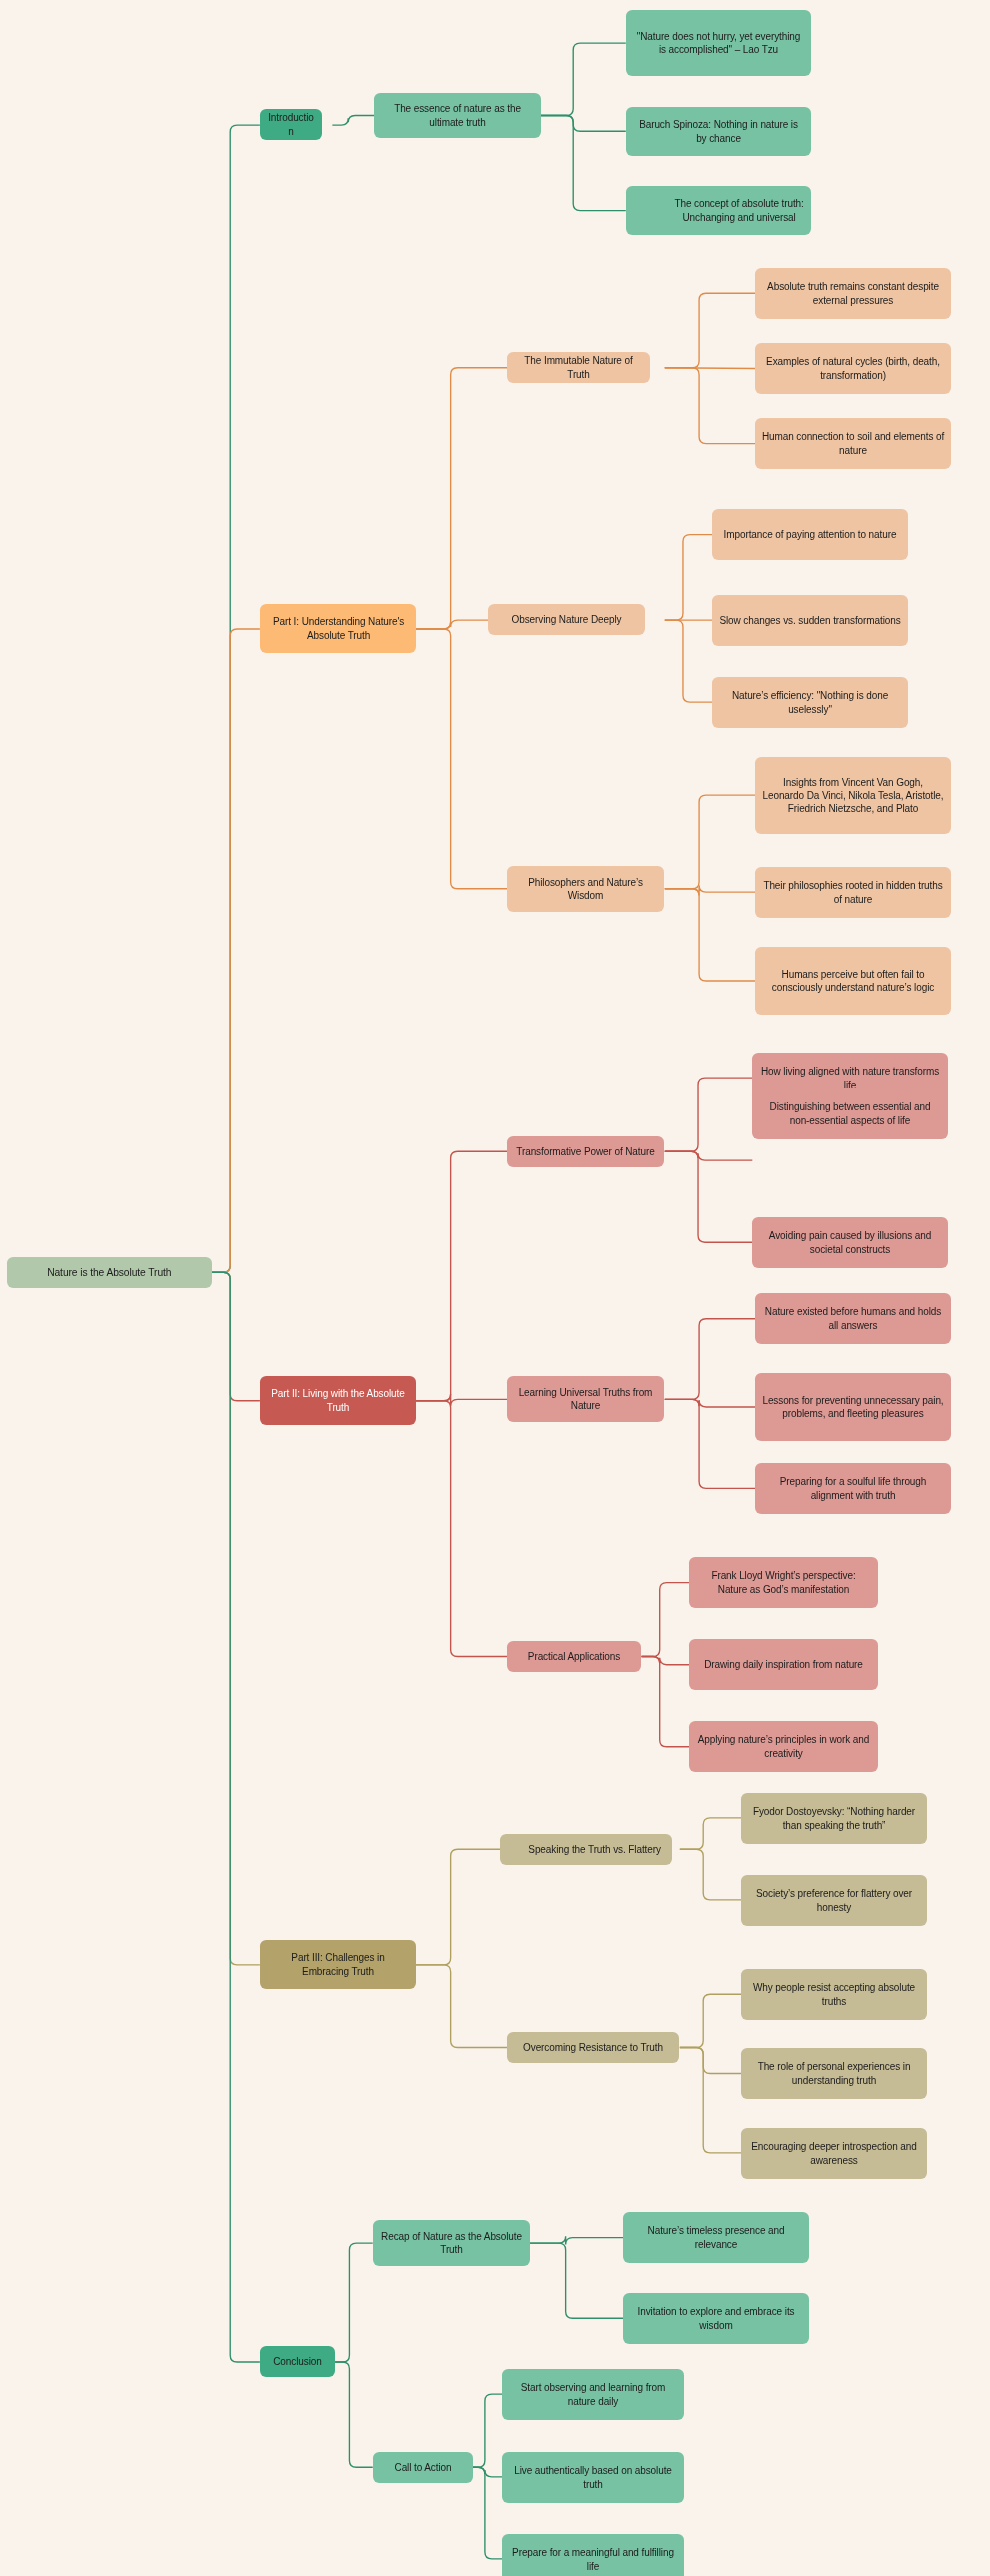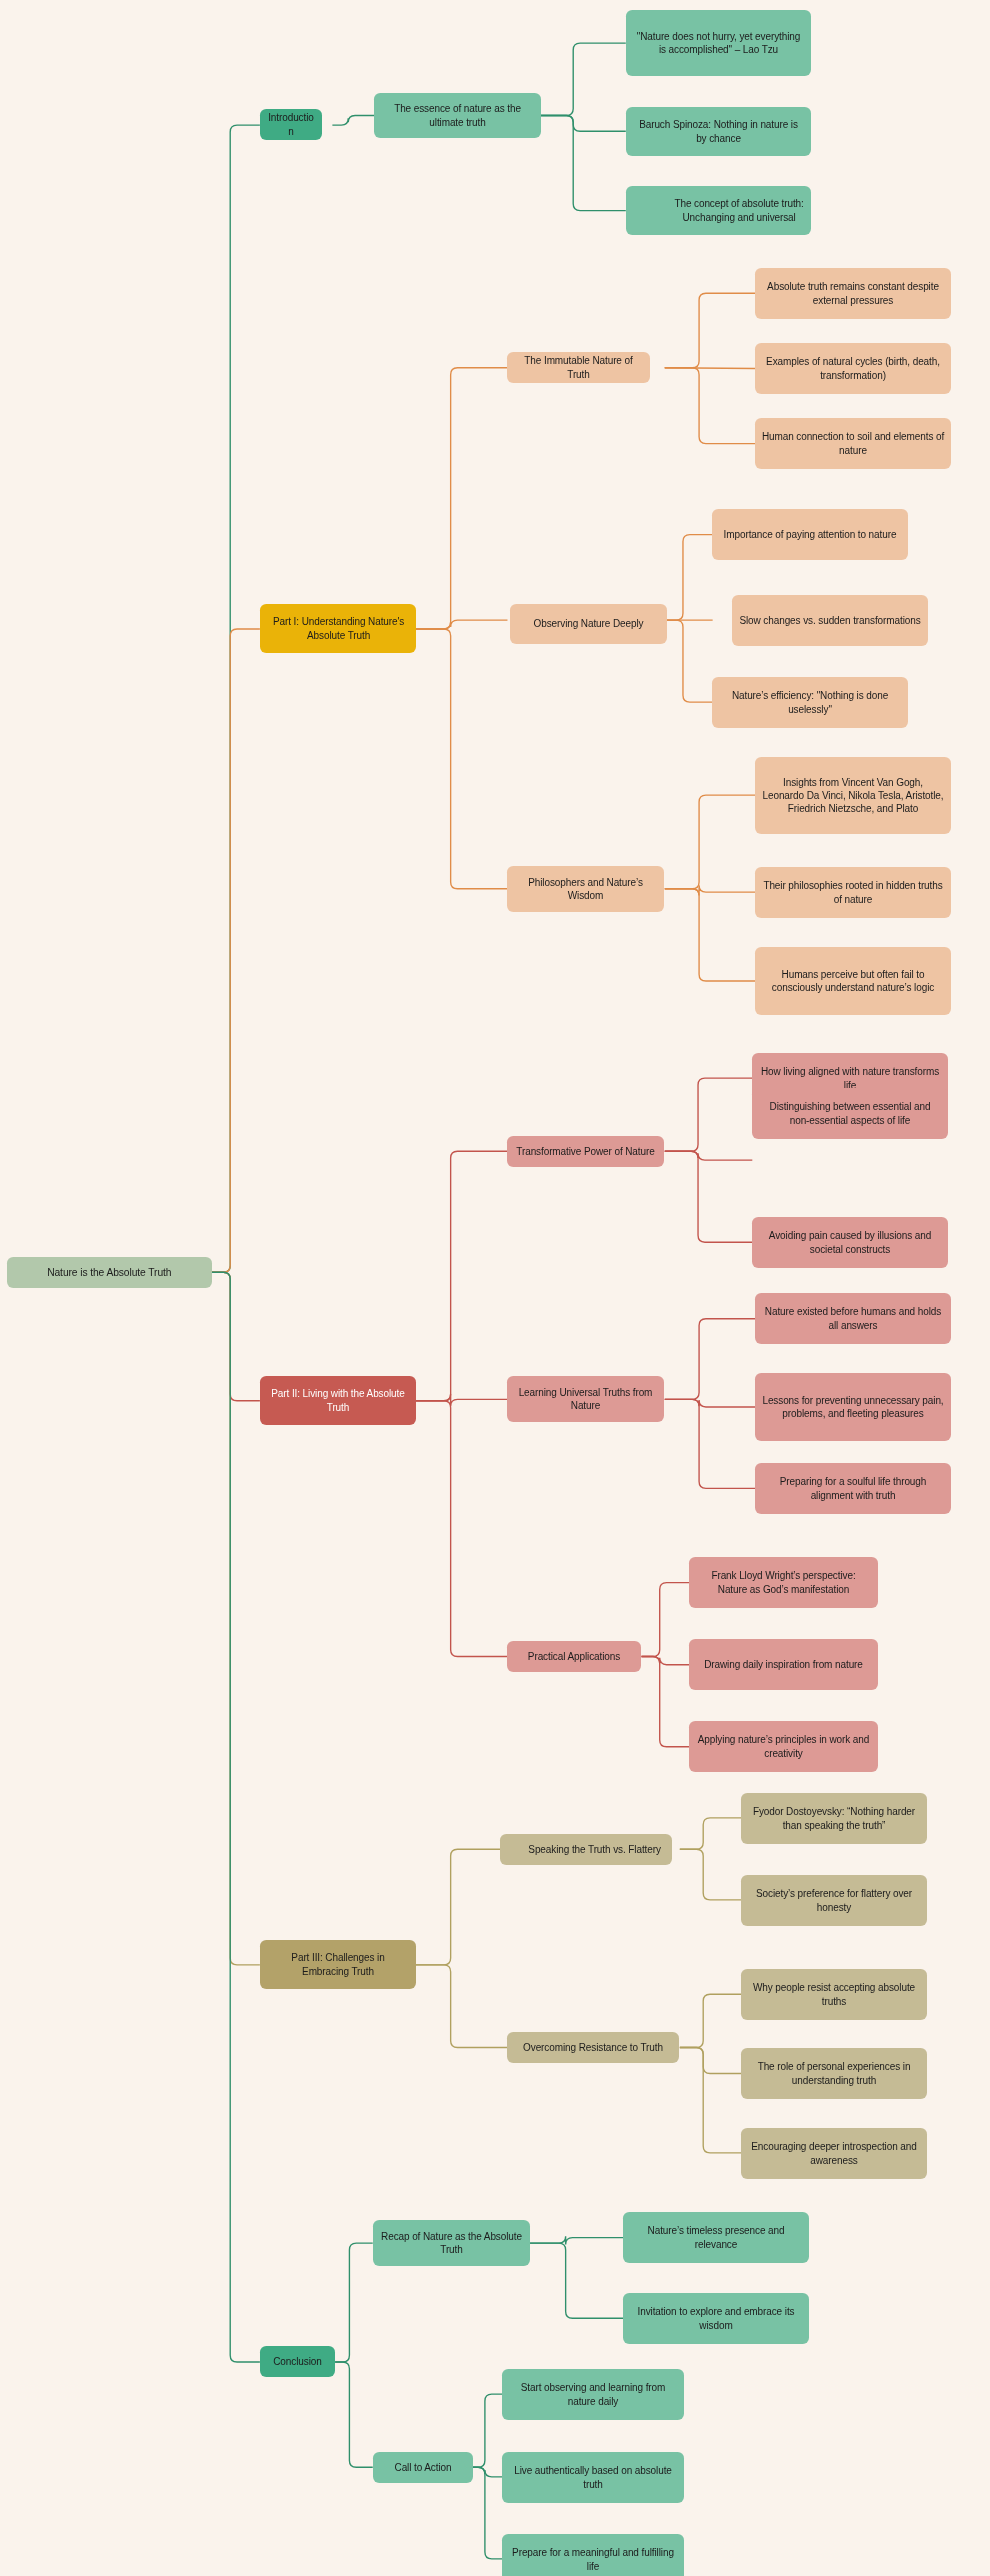--- a/index.html
+++ b/index.html
@@ -35,21 +35,21 @@
     font-size:10px;
     letter-spacing:-0.1px;
     word-wrap:break-word;
   }
   .node span{display:block;width:100%;}
   
   .lvl-root{ background:#b2c8ab; font-size:10.3px; }
   
   .c-green-b{ background:#3fab84; }
   .c-green-l{ background:#78c2a4; }
-  .c-orange-b{ background:#eab308;padding-left:8px; }
+  .c-orange-b{ background:#fdba74;padding-left:8px; }
   .c-orange-l{ background:#eec4a3; }
   .c-red-b{ background:#c65a52; color:#ffffff; }
   .c-red-l{ background:#dd9a95; }
   .c-olive-b{ background:#b3a269; }
   .c-olive-l{ background:#c5bb95; }
 </style>
 </head>
 <body>
 
 <div id="canvas">
@@ -129,27 +129,27 @@
       </div>
       <div class="node c-orange-l" style="left: 755px; top: 268px; width: 196px; height: 51px;">
         <span>Absolute truth remains constant despite external pressures</span>
       </div>
       <div class="node c-orange-l" style="left: 755px; top: 343px; width: 196px; height: 51px;">
         <span>Examples of natural cycles (birth, death, transformation)</span>
       </div>
       <div class="node c-orange-l" style="left: 755px; top: 418px; width: 196px; height: 51px;">
         <span>Human connection to soil and elements of nature</span>
       </div>
-      <div class="node c-orange-l" style="left: 510px; top: 604px; width: 157px; height: 40px; align-items: center;">
+      <div class="node c-orange-l" style="left: 488px; top: 604px; width: 157px; height: 31px; align-items: center;">
         <span>Observing Nature Deeply</span>
       </div>
       <div class="node c-orange-l" style="left: 712px; top: 509px; width: 196px; height: 51px;">
         <span>Importance of paying attention to nature</span>
       </div>
-      <div class="node c-orange-l" style="left: 712px; top: 595px; width: 196px; height: 51px; margin-left: 20px;">
+      <div class="node c-orange-l" style="left: 712px; top: 595px; width: 196px; height: 51px;">
         <span>Slow changes vs. sudden transformations</span>
       </div>
       <div class="node c-orange-l" style="left: 712px; top: 677px; width: 196px; height: 51px;">
         <span>Nature’s efficiency: "Nothing is done uselessly"</span>
       </div>
       <div class="node c-orange-l" style="left: 507px; top: 866px; width: 157px; height: 46px;">
         <span>Philosophers and Nature’s Wisdom</span>
       </div>
       <div class="node c-orange-l" style="left: 755px; top: 757px; width: 196px; height: 77px;">
         <span>Insights from Vincent Van Gogh, Leonardo Da Vinci, Nikola Tesla, Aristotle, Friedrich Nietzsche, and Plato</span>

